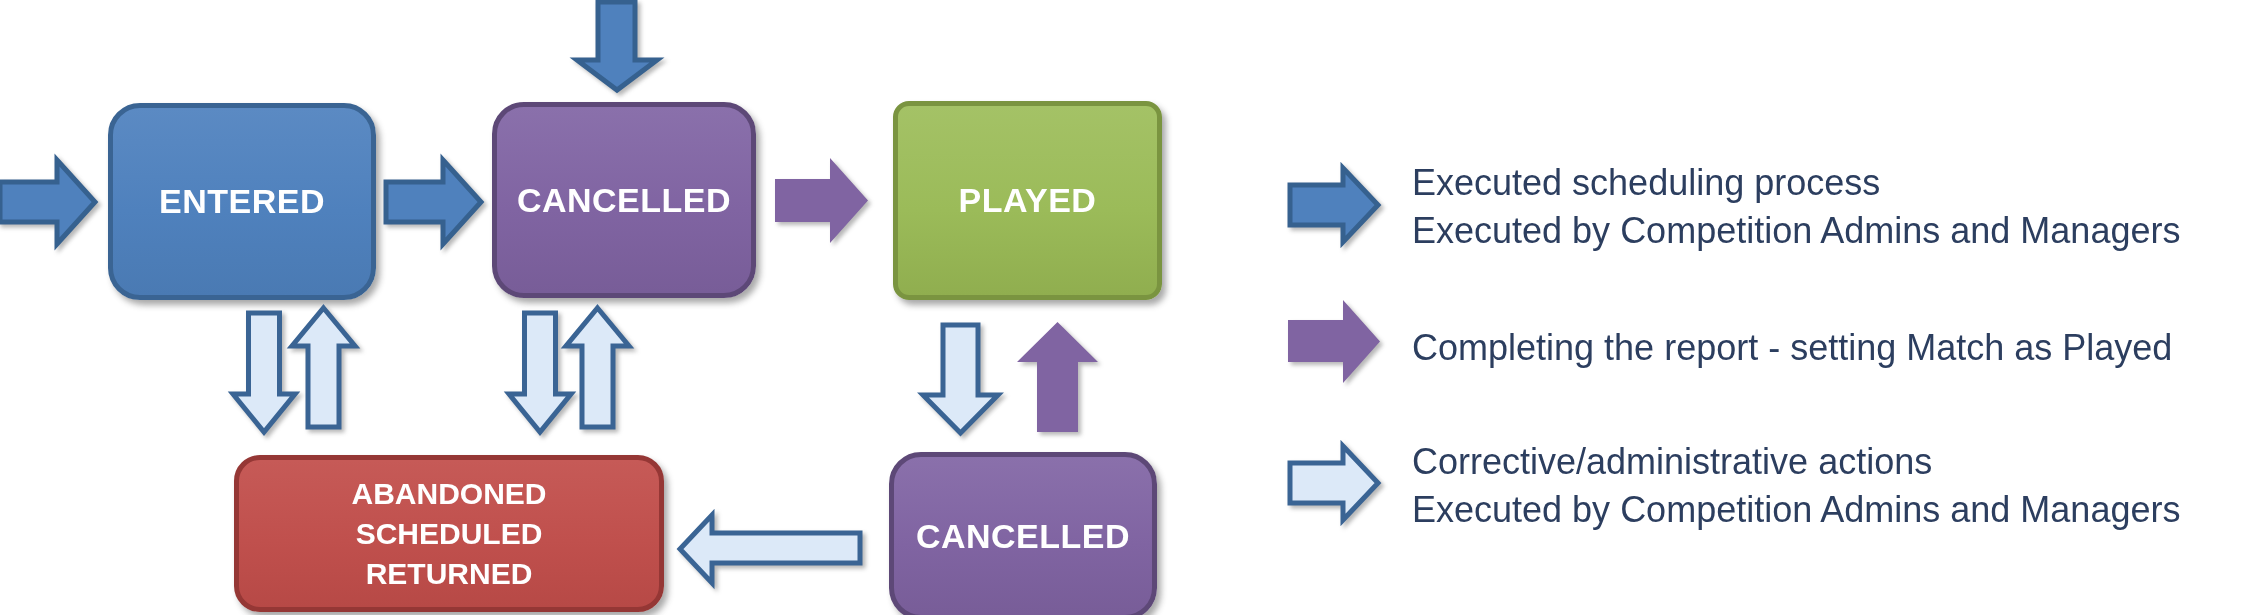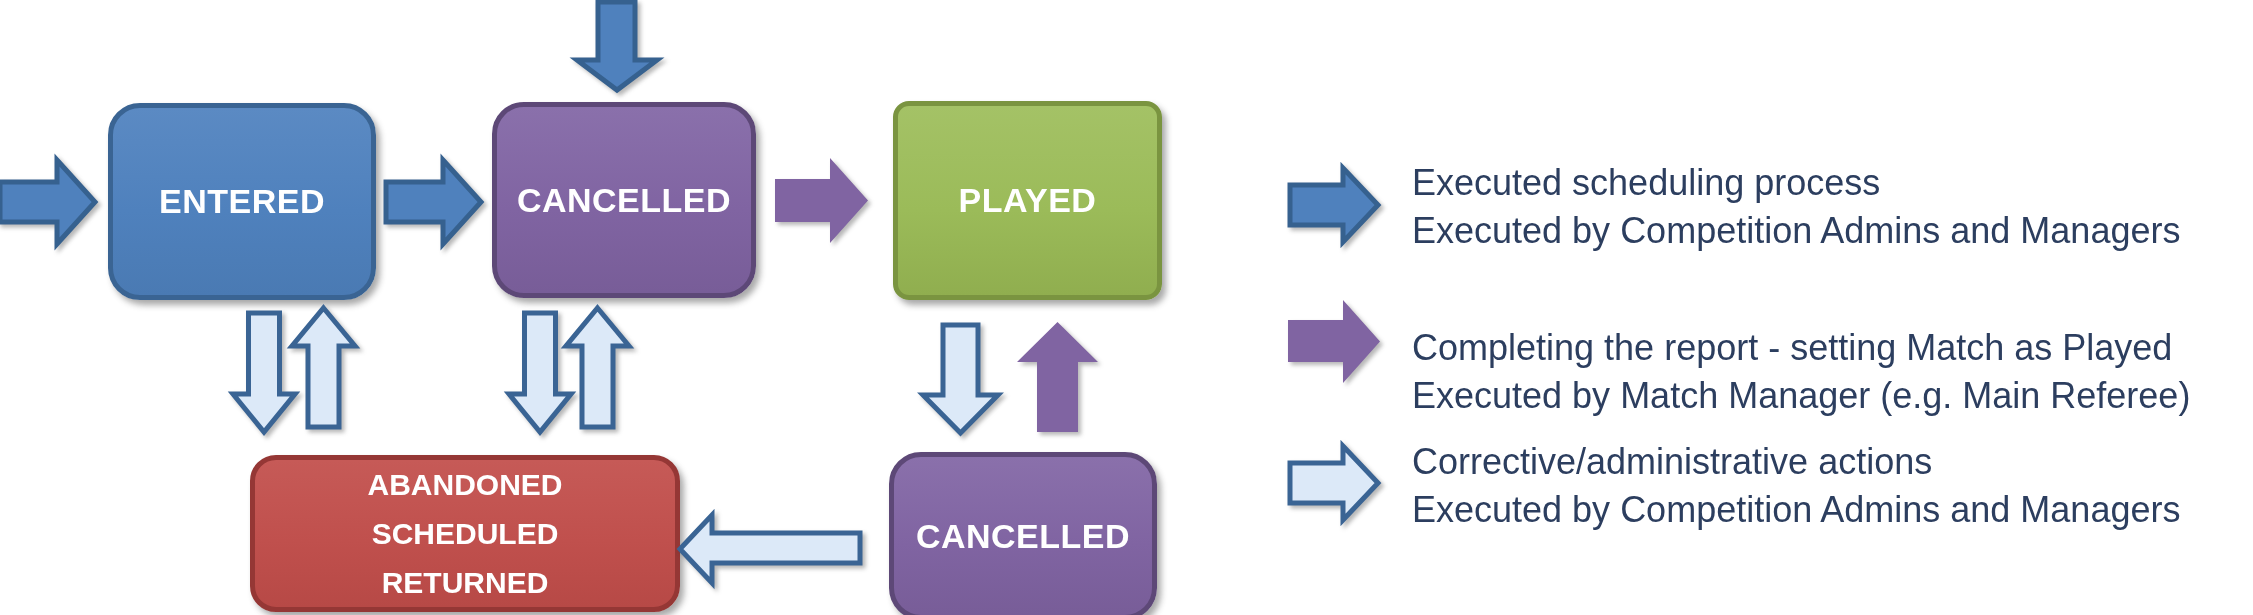--- a/index.html
+++ b/index.html
@@ -15,21 +15,21 @@
   }
   .state .lbl { font-size:34px; letter-spacing:0.5px; }
   .box-blue   { background:linear-gradient(180deg,#5b8ac3 0%,#4f81bd 55%,#4a7ab3 100%); border:5px solid #3a6493; border-radius:32px; }
   .box-purple { background:linear-gradient(180deg,#8a70ab 0%,#8064a2 55%,#785d98 100%); border:5px solid #5d4877; border-radius:32px; }
   .box-green  { background:linear-gradient(180deg,#a4c266 0%,#9bbb59 55%,#90ae4f 100%); border:5px solid #7a9440; border-radius:16px; }
   .box-red    { background:linear-gradient(180deg,#c65a57 0%,#c0504d 55%,#b74946 100%); border:5px solid #953735; border-radius:26px; }
   #st-entered   { left:108px; top:103px; width:258px; height:187px; }
   #st-scheduled { left:492px; top:102px; width:254px; height:186px; }
   #st-played    { left:893px; top:101px; width:259px; height:189px; }
   #st-returned  { left:889px; top:452px; width:258px; height:158px; }
-  #st-abandoned { left:250px; top:455px; width:420px; height:147px;gap:9px; }
+  #st-abandoned { left:234px; top:455px; width:420px; height:147px; }
   #st-abandoned .multiline { font-size:30px; line-height:40px; }
   
   .arrow { position:absolute; overflow:visible; filter:drop-shadow(3px 3px 2px rgba(50,50,50,0.35)); }
   .arrow polygon { stroke-width:5; stroke-linejoin:miter; }
   .noborder polygon { stroke:none; stroke-width:0; }
   
   .legend-item { position:absolute; left:1412px; color:#2c3e5f; font-size:36px; line-height:48px; white-space:nowrap; }
   #legend-item-1 { top:159px; }
   #legend-item-2 { top:312px;margin-top:12px; }
   #legend-item-3 { top:438px; }
@@ -111,21 +111,20 @@
   <div class="legend-item" id="legend-item-1">
     <div>Executed scheduling process</div>
     <div>Executed by Competition Admins and Managers</div>
   </div>
 
   <svg class="arrow noborder" style="left:1288px;top:300px" width="92" height="83">
     <polygon points="0,20 55,20 55,0 92,41.5 55,83 55,62 0,62" fill="#8064A2"></polygon>
   </svg>
   <div class="legend-item" id="legend-item-2">
     <div>Completing the report - setting Match as Played</div>
-    <div>Executed by Match Manager (e.g. Main Referee)</div>
   </div>
 
   <svg class="arrow" style="left:1290px;top:446px" width="88" height="74">
     <polygon points="0,17 53,17 53,0 88,37 53,74 53,57 0,57" fill="#DCE9F8" stroke="#3A6494"></polygon>
   </svg>
   <div class="legend-item" id="legend-item-3">
     <div>Corrective/administrative actions</div>
     <div>Executed by Competition Admins and Managers</div>
   </div>
 

